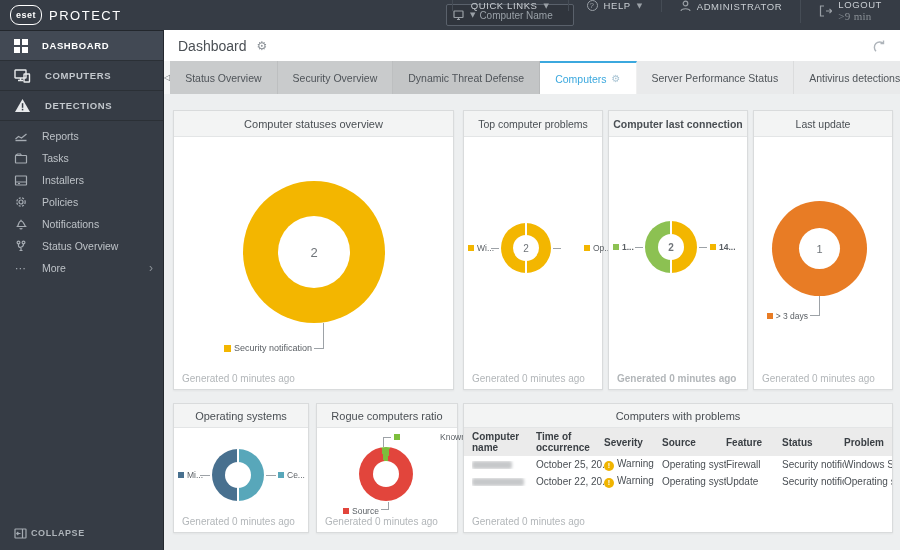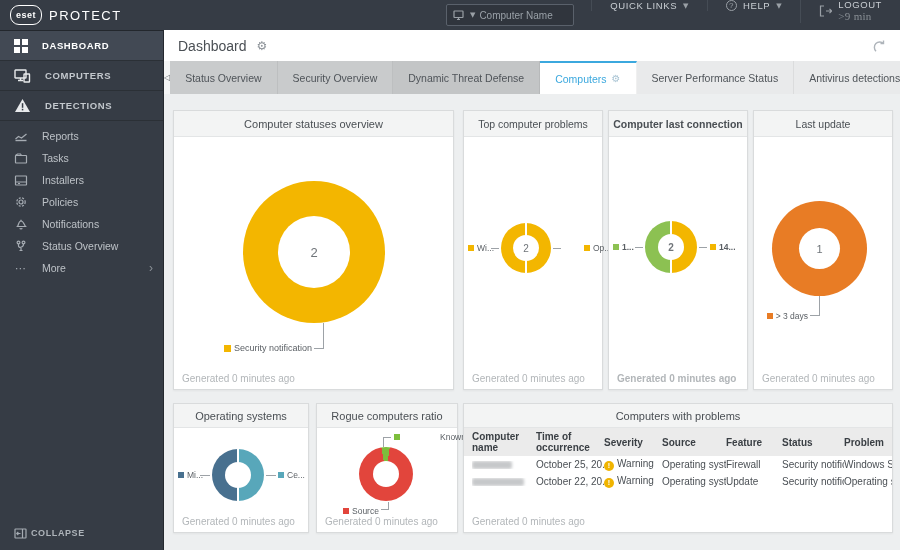--- a/index.html
+++ b/index.html
@@ -117,20 +117,27 @@
   </div>
   <div class="tb-right">
     <div class="tb-item">
       <span>QUICK LINKS</span>
       <span class="caret">▼</span>
     </div>
     <div class="tb-item">
       <span class="help-circ">?</span>
       <span>HELP</span>
       <span class="caret">▼</span>
+    </div>
+    <div class="tb-item">
+      <svg class="tbicon" width="11" height="12" viewBox="0 0 11 12">
+          <circle cx="5.5" cy="3.5" r="2.3"></circle>
+          <path d="M1 11c.5-3 8.5-3 9 0"></path>
+        </svg>
+      <span>ADMINISTRATOR</span>
     </div>
     <div class="tb-item">
       <svg class="tbicon" width="13" height="12" viewBox="0 0 13 12">
           <path d="M5 1H1.5v10H5"></path>
           <path d="M7 6h5.5M10.5 3.8L12.7 6l-2.2 2.2"></path>
         </svg>
       <span class="logout-txt">
         <span>LOGOUT</span>
         <span class="logout-sub">&gt;9 min</span>
       </span>

